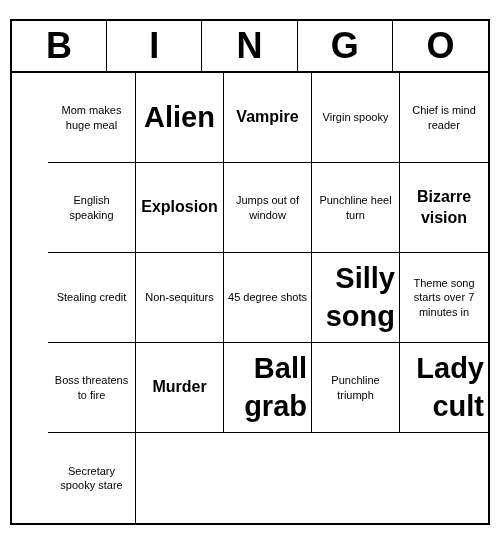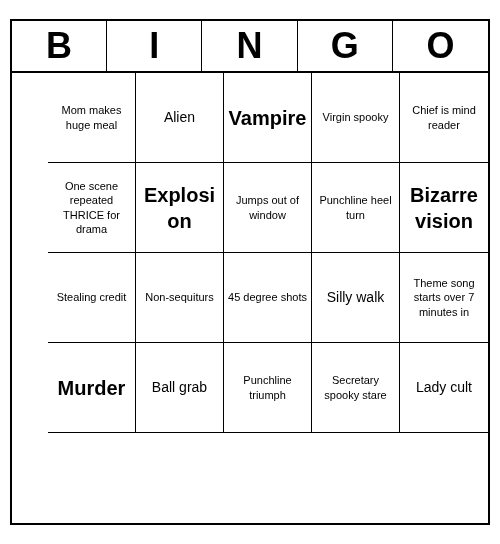--- a/index.html
+++ b/index.html
@@ -45,55 +45,56 @@
       text-align: center;
       padding: 4px;
       min-height: 90px;
       font-size: 11px;
       line-height: 1.3;
       word-break: break-word;
     }
     .bingo-cell:nth-child(5n) { border-right: none; }
     .bingo-grid .bingo-cell:nth-child(n+21) { border-bottom: none; }
     .bingo-cell.large-text {
-      font-size: 14px;
-      font-weight: normal;
+      font-size: 29px;
+      font-weight: bold;
       text-align: right;
     }
     .bingo-cell.medium-text {
-      font-size: 20px;
+      font-size: 16px;
       font-weight: bold;
     }
   </style>
 </head>
 <body>
 
 <div class="bingo-container">
   <div class="bingo-header">
   <div class="bingo-letter">B</div>
       <div class="bingo-letter">I</div>
       <div class="bingo-letter">N</div>
       <div class="bingo-letter">G</div>
       <div class="bingo-letter">O</div>
     </div>
   <div class="bingo-grid">
   <div class="bingo-cell">Mom makes huge meal</div>
       <div class="bingo-cell large-text">Alien</div>
       <div class="bingo-cell medium-text">Vampire</div>
       <div class="bingo-cell">Virgin spooky</div>
       <div class="bingo-cell">Chief is mind reader</div>
-      <div class="bingo-cell">One scene repeated THRICE for drama</div>
+      <div class="bingo-cell">English speaking</div>
       <div class="bingo-cell medium-text">Explosion</div>
       <div class="bingo-cell">Jumps out of window</div>
       <div class="bingo-cell">Punchline heel turn</div>
       <div class="bingo-cell medium-text">Bizarre vision</div>
       <div class="bingo-cell">Stealing credit</div>
       <div class="bingo-cell">Non-sequiturs</div>
       <div class="bingo-cell">45 degree shots</div>
-      <div class="bingo-cell large-text">Silly walk</div>
+      <div class="bingo-cell large-text">Silly song</div>
       <div class="bingo-cell">Theme song starts over 7 minutes in</div>
+      <div class="bingo-cell">Boss threatens to fire</div>
       <div class="bingo-cell medium-text">Murder</div>
       <div class="bingo-cell large-text">Ball grab</div>
       <div class="bingo-cell">Punchline triumph</div>
+      <div class="bingo-cell large-text">Lady cult</div>
       <div class="bingo-cell">Secretary spooky stare</div>
-      <div class="bingo-cell large-text">Lady cult</div>
     </div>
 </div>
 
 </body></html>

